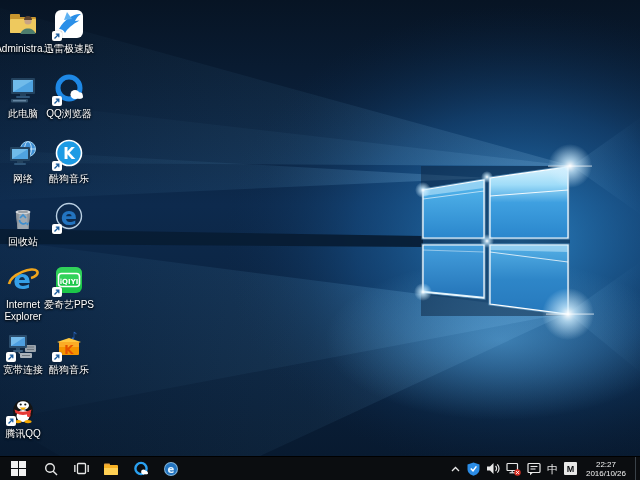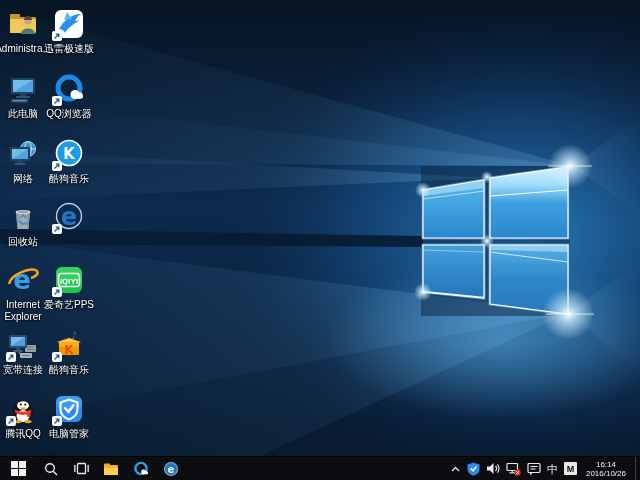--- a/index.html
+++ b/index.html
@@ -360,36 +360,20 @@
       </svg>
       <span class="badge">
           <svg viewBox="0 0 10 10">
         <path d="M2.5 7.5 L6.5 3.5 M3.8 3.2 H6.8 V6.2" fill="none" stroke="#1a5c9e" stroke-width="1.3"></path>
       </svg>
         </span>
     </div>
     <div class="lbl">酷狗音乐</div>
   </div>
 
-  <div class="cell col2" style="top:393px">
-    <div class="ico">
-      <svg viewBox="0 0 32 32">
-        <rect x="3" y="3" width="26" height="26" rx="6" fill="#2d8cf0"></rect>
-        <rect x="3" y="3" width="26" height="13" rx="6" fill="#4aa3f5" opacity="0.6"></rect>
-        <path d="M16 6.5 L24.5 9.5 V16 C24.5 21 20.5 24.8 16 26.5 C11.5 24.8 7.5 21 7.5 16 V9.5 z" fill="none" stroke="#ffffff" stroke-width="2"></path>
-        <path d="M11.5 14.5 L15.5 18.8 L21 11.5" fill="none" stroke="#ffffff" stroke-width="2.4"></path>
-      </svg>
-      <span class="badge">
-          <svg viewBox="0 0 10 10">
-        <path d="M2.5 7.5 L6.5 3.5 M3.8 3.2 H6.8 V6.2" fill="none" stroke="#1a5c9e" stroke-width="1.3"></path>
-      </svg>
-        </span>
-    </div>
-    <div class="lbl">电脑管家</div>
-  </div>
 </div>
 
 <div class="taskbar">
 
   <div class="tb-btn tb-start">
     <svg width="15" height="15" viewBox="0 0 15 15">
       <rect x="0" y="0" width="7" height="7" fill="#f2f2f2"></rect>
       <rect x="8" y="0" width="7" height="7" fill="#f2f2f2"></rect>
       <rect x="0" y="8" width="7" height="7" fill="#f2f2f2"></rect>
       <rect x="8" y="8" width="7" height="7" fill="#f2f2f2"></rect>
@@ -472,18 +456,18 @@
         <line x1="3.5" y1="7" x2="8.5" y2="7" stroke="#e8e8e8" stroke-width="1.1"></line>
       </svg>
     </div>
     <div class="tray-ico ime">
       <span>中</span>
     </div>
     <div class="tray-ico">
       <span class="ime-box">M</span>
     </div>
     <div class="clock">
-      <div>16:14</div>
+      <div>22:27</div>
       <div>2016/10/26</div>
     </div>
     <div class="show-desktop"></div>
   </div>
 </div>
 
 </body></html>

